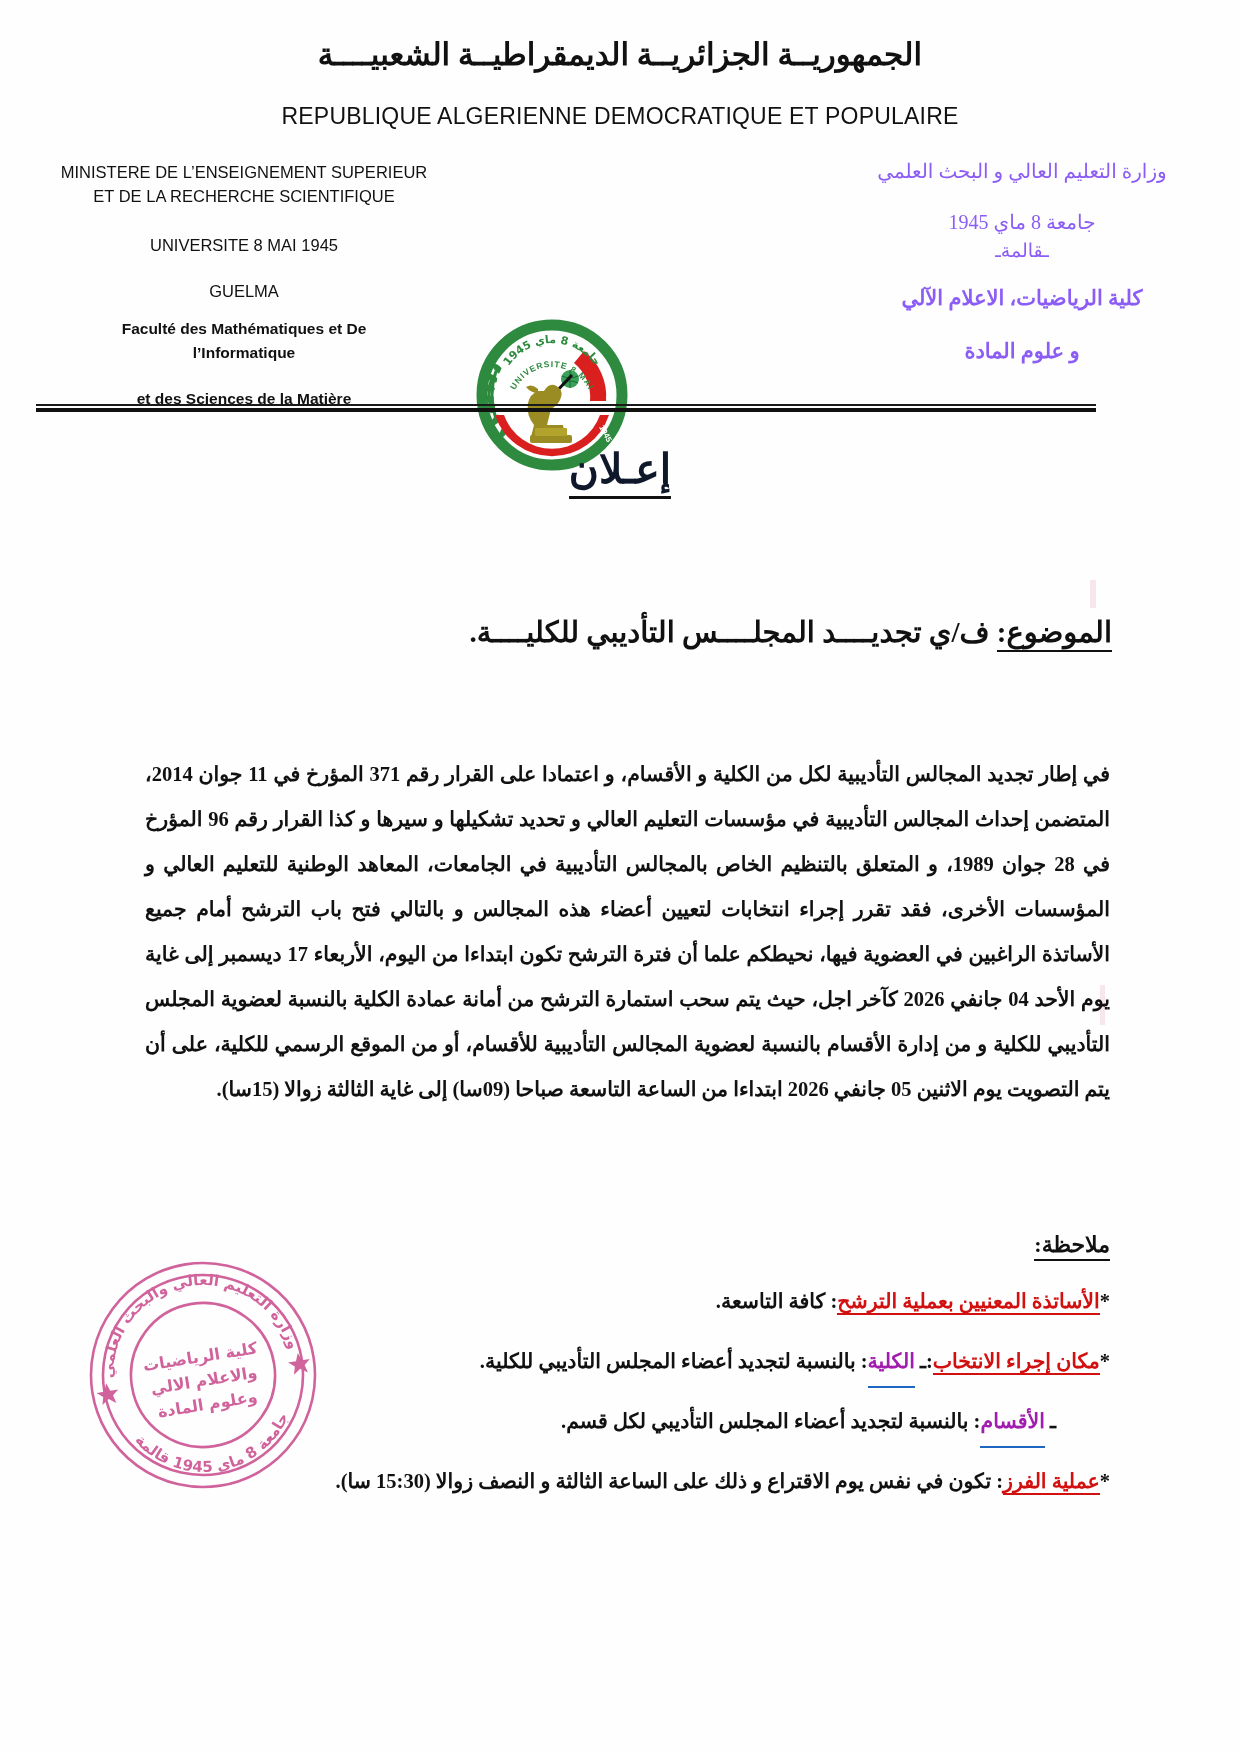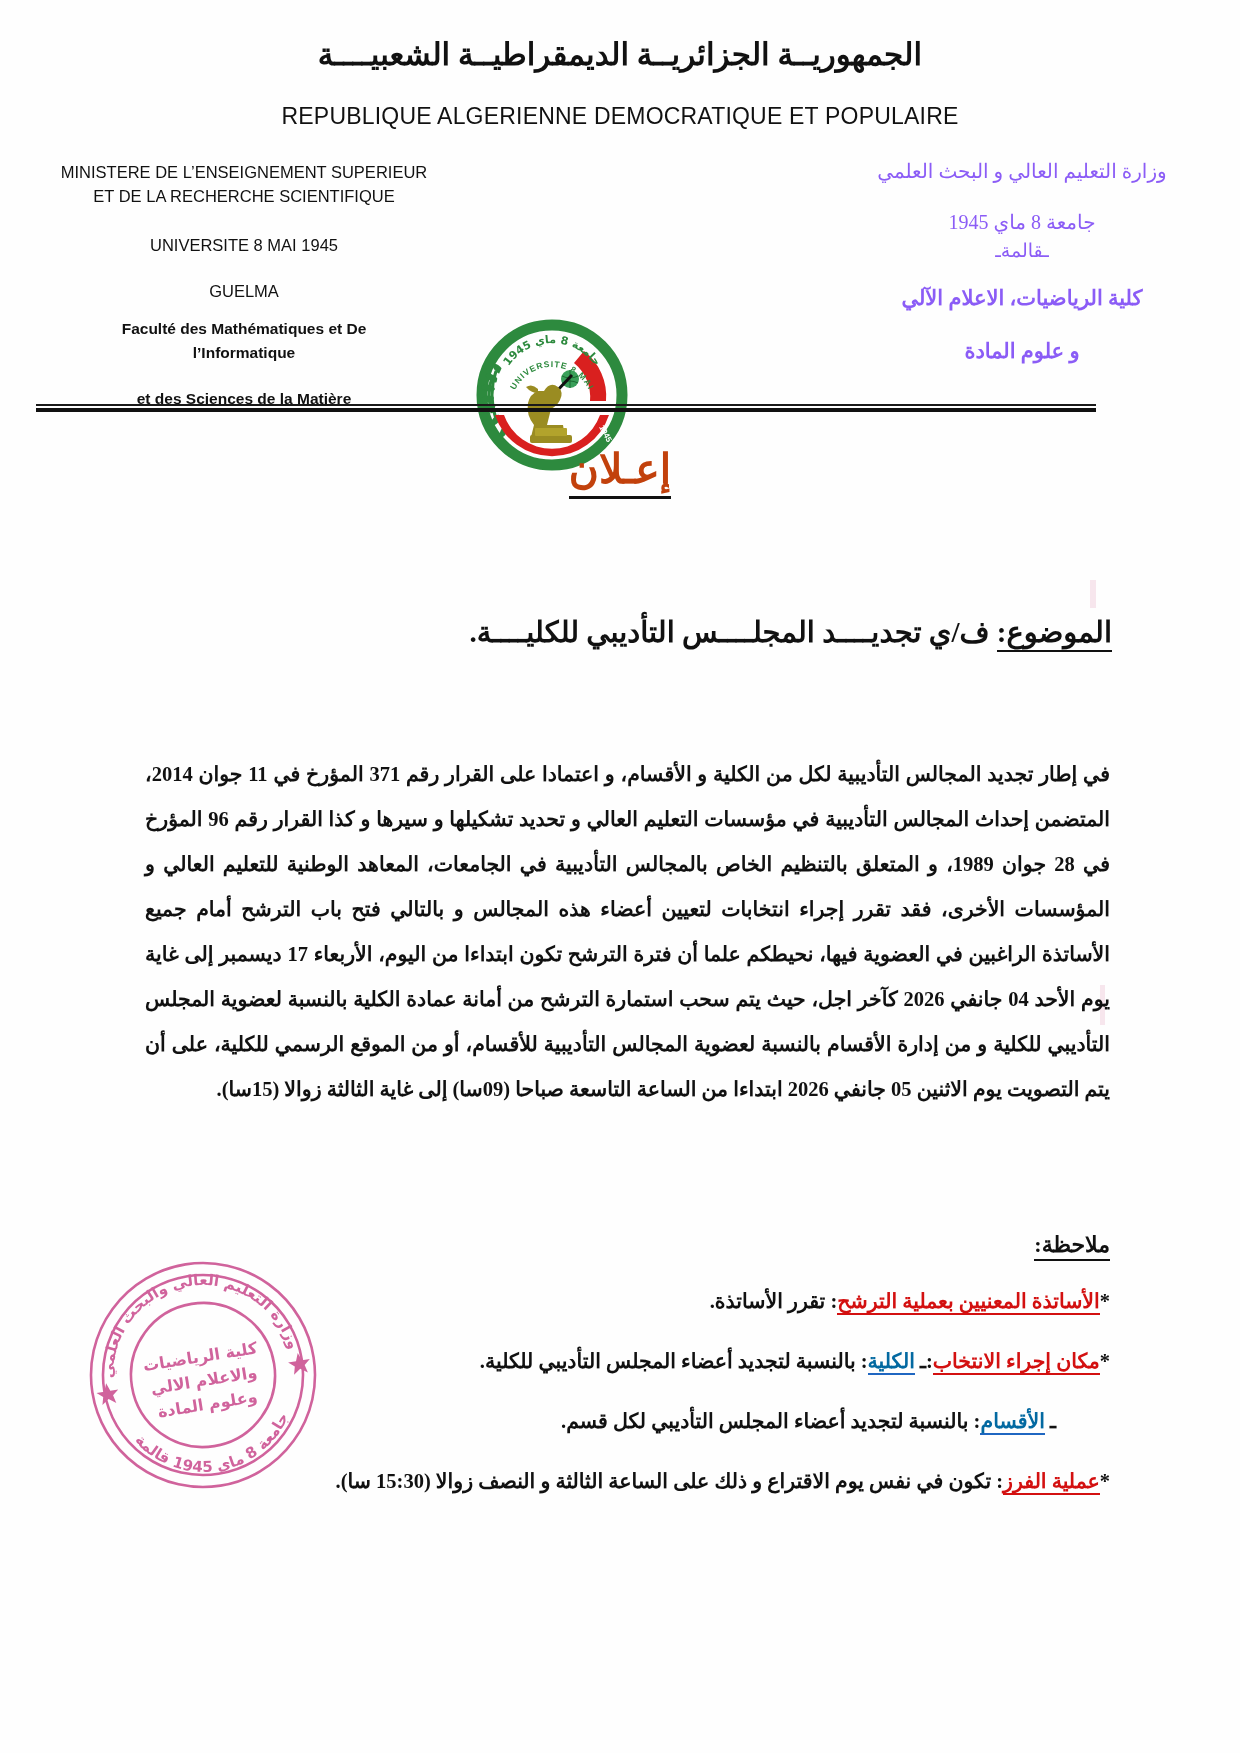--- a/index.html
+++ b/index.html
@@ -146,21 +146,21 @@
   .annonce {
     position: absolute;
     top: 445px;
     left: 0;
     width: 1240px;
     text-align: center;
     direction: rtl;
     font-family: "Liberation Serif", "DejaVu Serif", serif;
     font-size: 41px;
     font-weight: 700;
-    color: #c2410c;
+    color: #0f172a;
   }
   .annonce span {
     border-bottom: 3px solid #111;
     padding-bottom: 4px;
     letter-spacing: 2px;
   }
 
   
   .subject {
     position: absolute;
@@ -228,23 +228,23 @@
     color: #111;
   }
   .note-row { line-height: 46px; margin-bottom: 14px; }
   .note-row.indent { padding-right: 54px; }
   .red-u {
     color: #d31010;
     border-bottom: 2.5px solid #d31010;
     padding-bottom: 1px;
   }
   .blue-u {
-    color: #0369a1;
+    color: #a21caf;
     border-bottom: 2.5px solid #1f66c1;
-    padding-bottom: 1px;
+    padding-bottom: 14px;
   }
   .star { color: #111; }
 
   
   .stamp {
     position: absolute;
     left: 78px;
     top: 1250px;
     width: 250px;
     height: 250px;
@@ -360,21 +360,21 @@
 
   <div class="body-text">في إطار تجديد المجالس التأديبية لكل من  الكلية و الأقسام، و اعتمادا على القرار رقم 371 المؤرخ في 11 جوان 2014، المتضمن إحداث المجالس التأديبية في مؤسسات التعليم العالي و تحديد تشكيلها و سيرها و كذا القرار رقم 96 المؤرخ في 28 جوان 1989، و المتعلق بالتنظيم الخاص بالمجالس التأديبية في الجامعات، المعاهد الوطنية للتعليم العالي و المؤسسات الأخرى، فقد تقرر إجراء انتخابات لتعيين أعضاء هذه المجالس و بالتالي فتح باب الترشح أمام جميع الأساتذة الراغبين في العضوية فيها،  نحيطكم علما أن فترة الترشح تكون ابتداءا من اليوم، الأربعاء 17 ديسمبر إلى غاية يوم الأحد 04 جانفي 2026 كآخر اجل، حيث يتم سحب استمارة الترشح من أمانة عمادة الكلية بالنسبة لعضوية المجلس التأديبي للكلية و من إدارة الأقسام بالنسبة لعضوية المجالس التأديبية للأقسام، أو من الموقع الرسمي للكلية، على أن يتم التصويت يوم الاثنين 05 جانفي 2026 ابتداءا من الساعة التاسعة صباحا (09سا) إلى غاية الثالثة زوالا (15سا).</div>
 
   <div class="note-head">
     <span>ملاحظة:</span>
   </div>
 
   <div class="notes">
 
     <div class="note-row">
-      <span class="star">*</span><span class="red-u">الأساتذة المعنيين بعملية الترشح</span><span>:</span><span> تقرر الأساتذة.</span>
+      <span class="star">*</span><span class="red-u">الأساتذة المعنيين بعملية الترشح</span><span>:</span><span> كافة التاسعة.</span>
     </div>
 
     <div class="note-row">
       <span class="star">*</span><span class="red-u">مكان إجراء الانتخاب</span><span>:ـ </span><span class="blue-u">الكلية</span><span>: بالنسبة لتجديد أعضاء المجلس التأديبي للكلية.</span>
     </div>
 
     <div class="note-row indent">
       <span class="star">ـ </span><span class="blue-u">الأقسام</span><span>: بالنسبة لتجديد أعضاء المجلس التأديبي لكل قسم.</span>
     </div>
 

